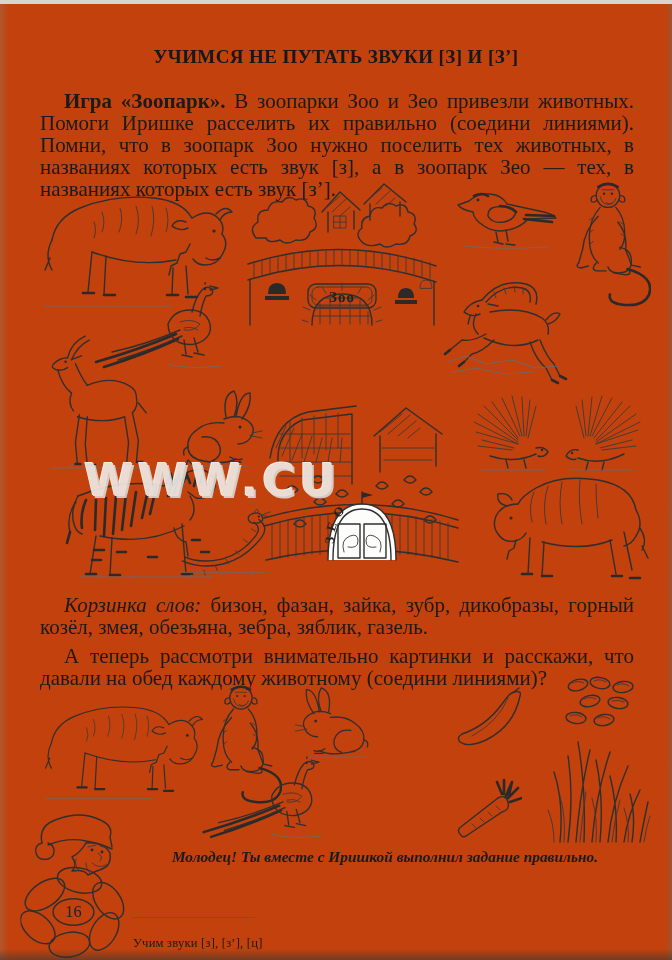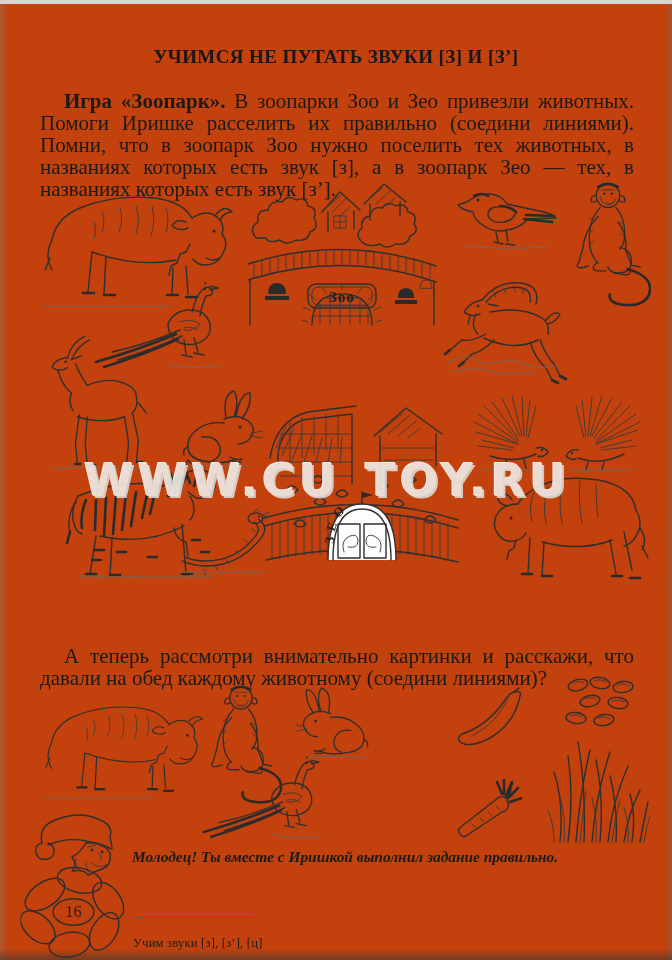--- a/index.html
+++ b/index.html
@@ -34,21 +34,21 @@
   .illo{position:absolute;}
   .watermark{
     position:absolute;top:282px;left:0;right:0;z-index:5;pointer-events:none;
     display:flex;justify-content:space-between;padding:0 34px 0 84px;
     font-family:"DejaVu Sans", sans-serif;font-weight:bold;font-size:45px;
     letter-spacing:4px;color:#f0ede9;opacity:.9;
     text-shadow:2px 2px 0 #dcd8d2,-1px -1px 0 #ffffff;
   }
   .praise{
     position:absolute;left:132px;top:843px;width:506px;margin:0;
-    font-size:15.4px;font-weight:bold;font-style:italic;line-height:20px;
+    font-size:15.4px;font-weight:bold;font-style:italic;line-height:20px;text-align:center;
   }
   .footer-series{
     position:absolute;left:133px;top:932px;margin:0;font-size:12.6px;letter-spacing:.2px;
   }
   .footer-rule{
     position:absolute;left:133px;top:913px;width:122px;height:1px;background:#5a5853;
   }
   .gnome-pos{left:28px;top:805px;z-index:2;}
   .flower-pos{left:20px;top:860px;z-index:2;}
   
@@ -369,24 +369,25 @@
     <svg class="illo" style="left:172px;top:334px;width:100px;height:74px" viewBox="0 0 106 78">
         <use href="#sym-snake"></use>
       </svg>
 
     <svg class="illo" style="left:464px;top:294px;width:192px;height:122px" viewBox="0 0 192 122">
         <use href="#sym-bison"></use>
       </svg>
 
     <div class="watermark">
       <span>WWW.CU</span>
-      <span>TOY.RU</span>
     </div>
   </div>
 
+  <p class="body-text p-basket"><span class="lead-italic">Корзинка слов:</span>
+    <span>бизон, фазан, зайка, зубр, дикобразы, горный козёл, змея, обезьяна, зебра, зяблик, газель.</span></p>
 
   <p class="body-text p-task2">А теперь рассмотри внимательно картинки и расскажи, что давали на обед каждому животному (соедини линиями)?</p>
 
   <div class="scene scene-2">
 
     <svg class="illo" style="left:38px;top:22px;width:172px;height:108px" viewBox="0 0 205 128">
         <use href="#sym-zubr"></use>
       </svg>
 
     <svg class="illo" style="left:196px;top:10px;width:88px;height:126px" viewBox="0 0 90 135">

